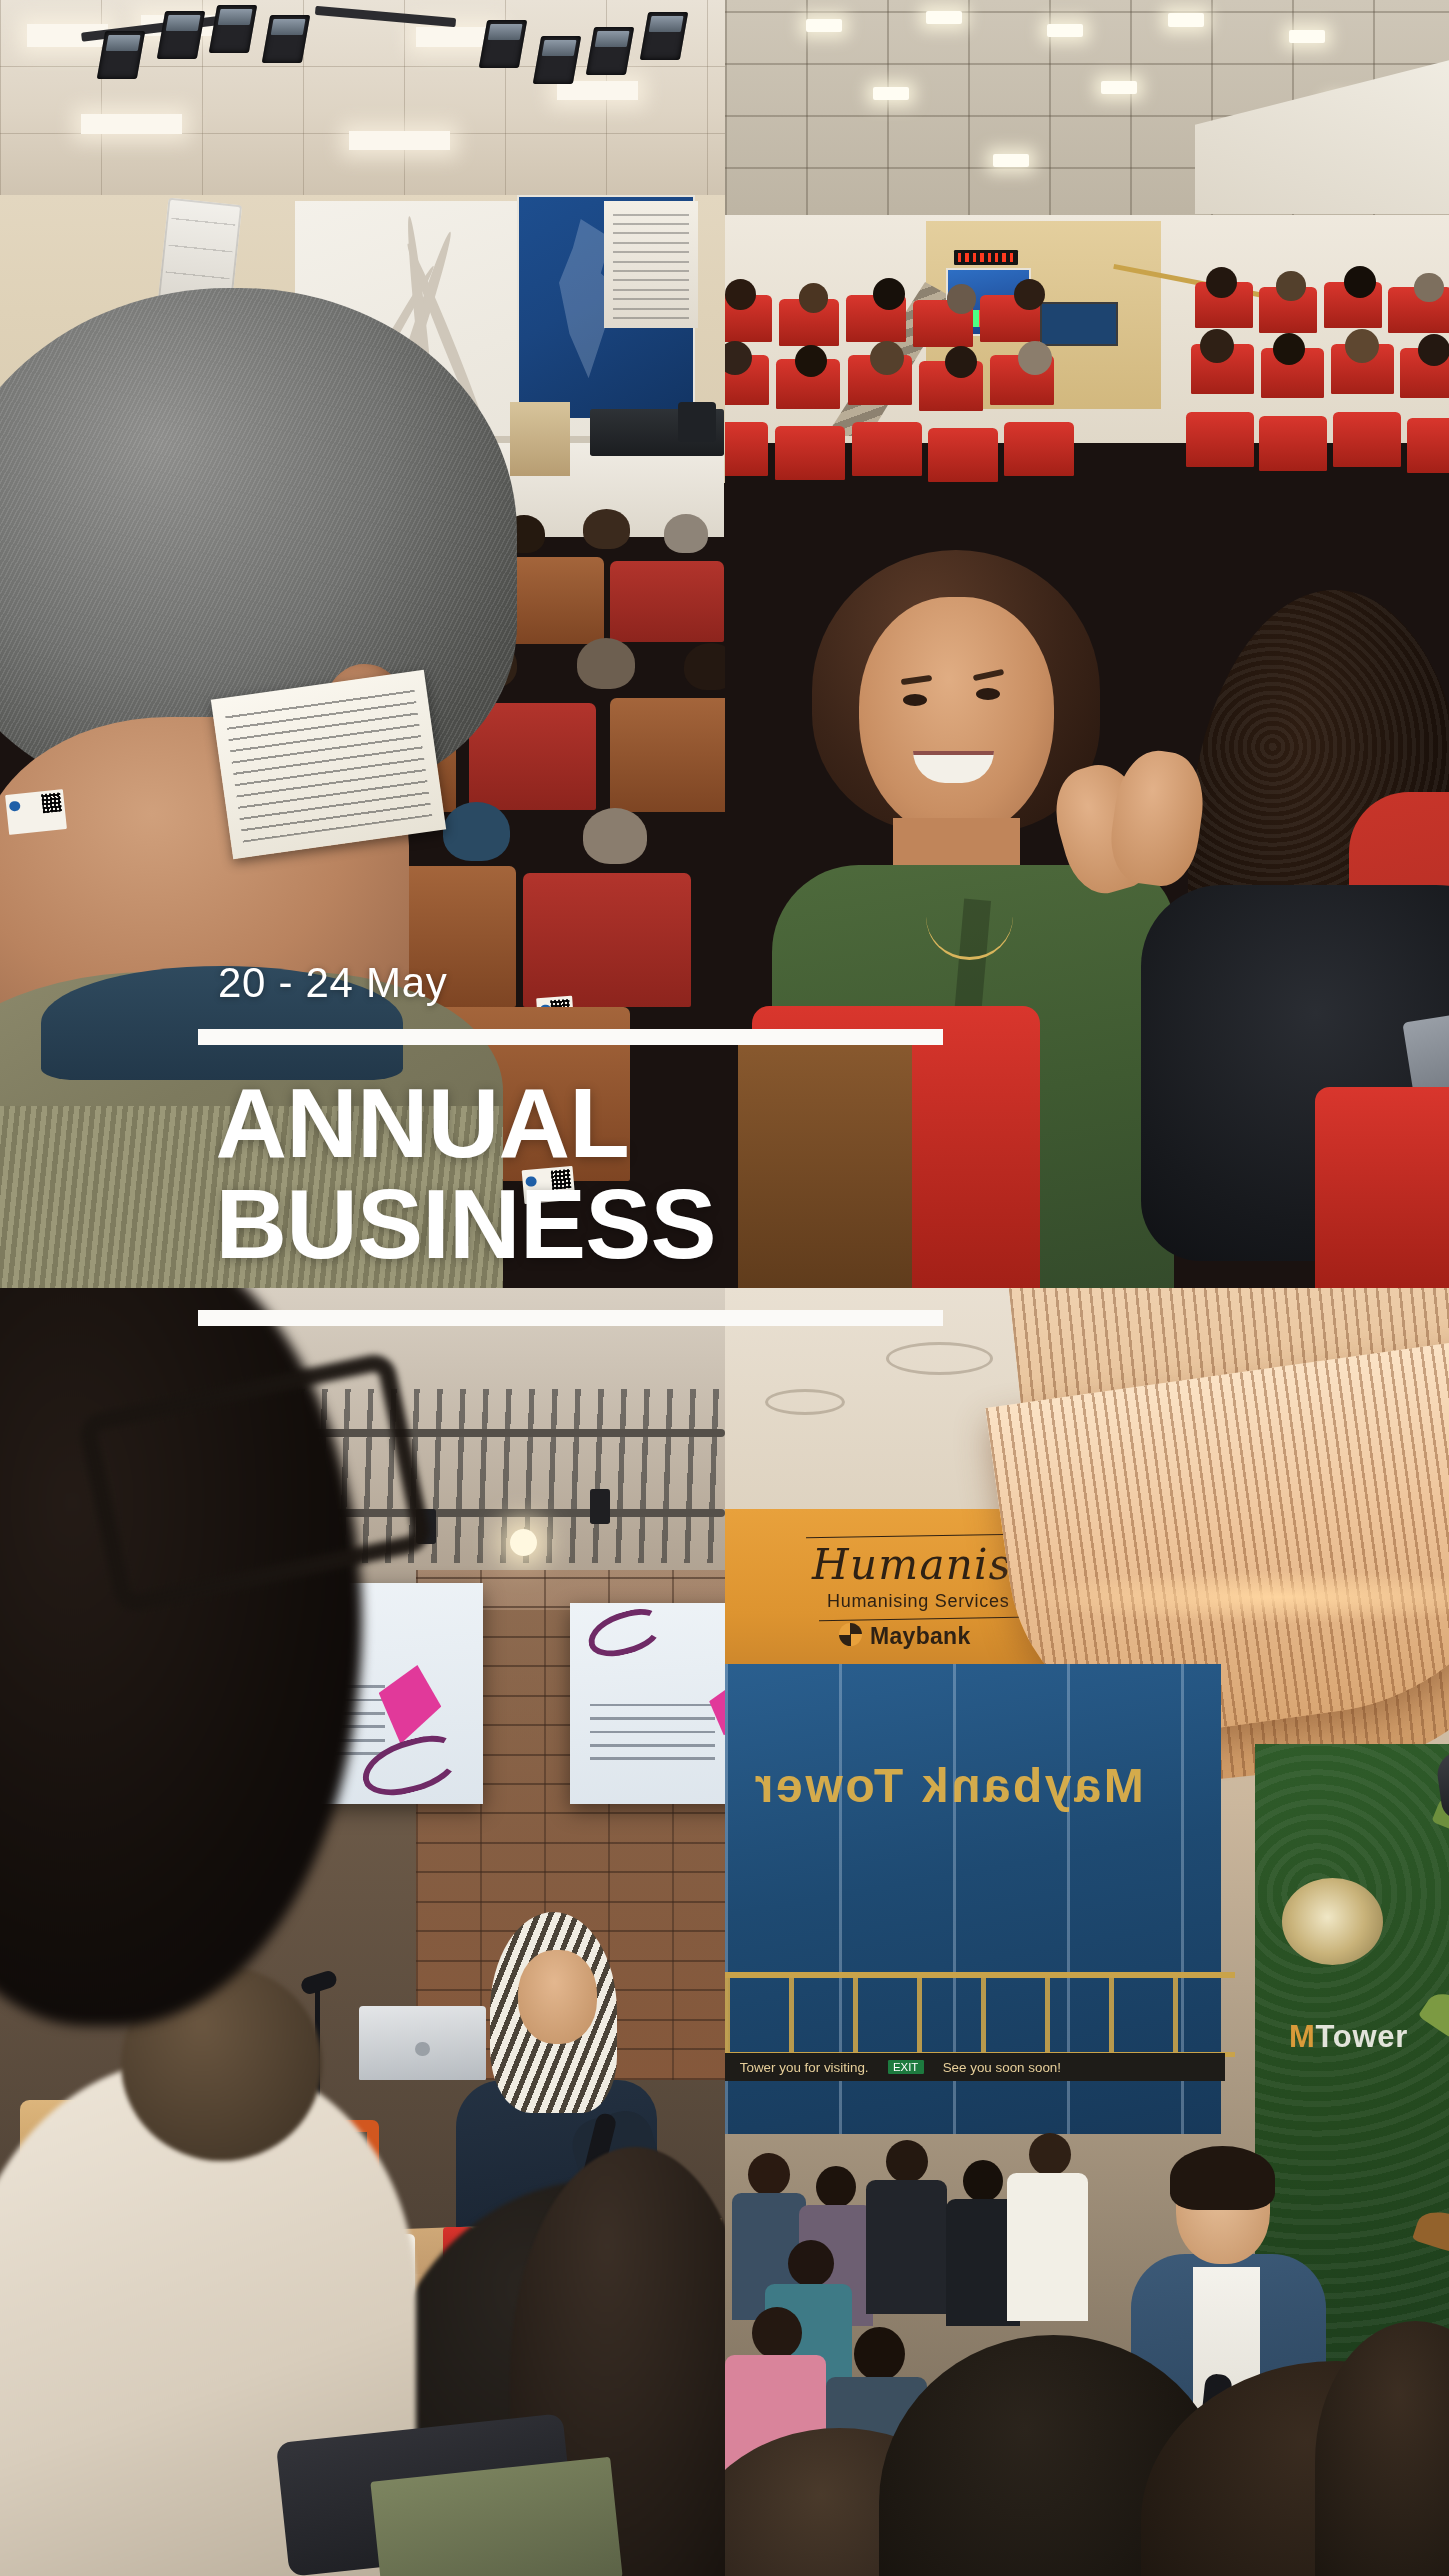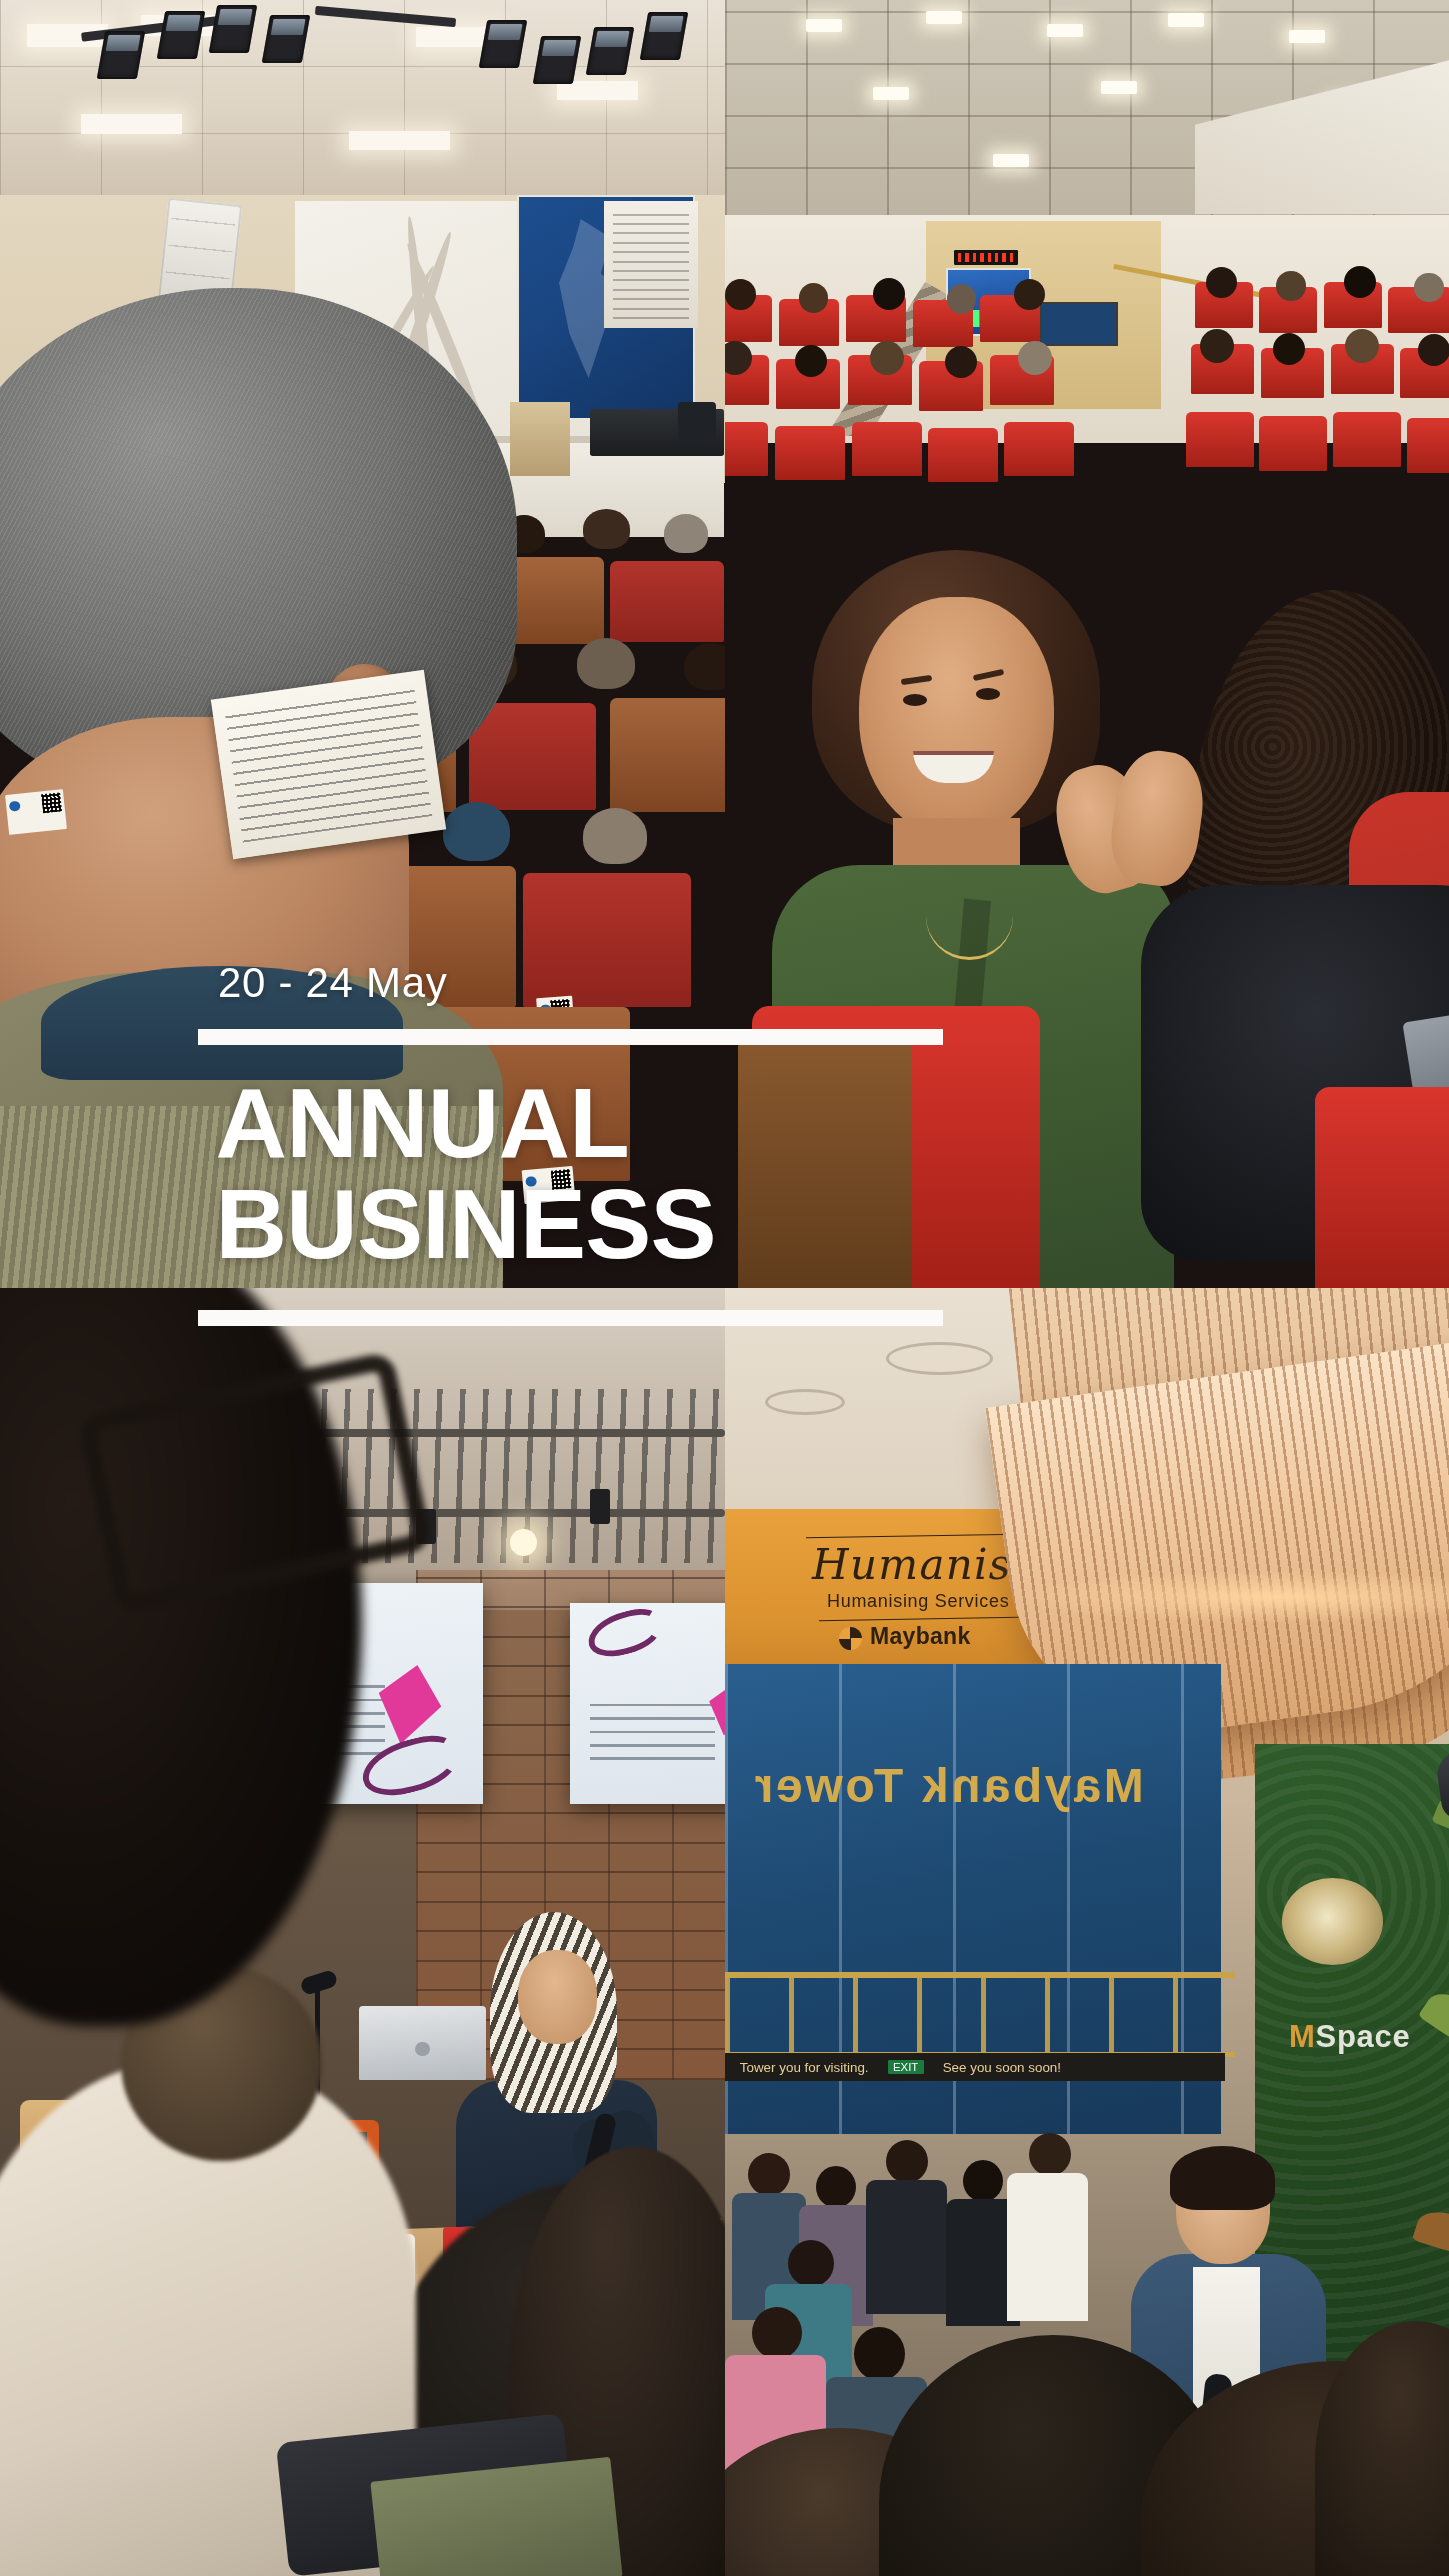--- a/index.html
+++ b/index.html
@@ -278,21 +278,21 @@
   .br-bg{position:absolute;inset:0;background:linear-gradient(180deg,#e7ddcd 0%,#cbb79d 40%,#6f6352 100%);}
   .br-ceil{position:absolute;left:0;top:0;width:100%;height:349px;
       background:linear-gradient(180deg,#e9e0d2,#d8cbb6);}
   .br-ceil-ring{position:absolute;border-radius:50%;border:3.4px solid rgba(120,105,85,.35);}
   .br-orange-band{position:absolute;left:0;top:221px;width:496px;height:174px;
       background:linear-gradient(180deg,#e8a13c 0%,#dd9430 60%,#c9832a 100%);}
   .br-hum{position:absolute;left:87px;top:252px;color:#2e2114;
       font-family:"DejaVu Serif",serif;font-style:italic;font-size:42px;letter-spacing:1.3px;}
   .br-humsub{position:absolute;left:102px;top:303px;color:#2e2114;
       font-size:18px;letter-spacing:0.7px;}
-  .br-bankrow{position:absolute;left:114px;top:335px;display:flex;align-items:flex-end;gap:8px;}
+  .br-bankrow{position:absolute;left:114px;top:335px;display:flex;align-items:flex-start;gap:8px;}
   .br-bank-logo{width:23px;height:23px;border-radius:50%;
       background:conic-gradient(#2e2114 0 25%,#e8a13c 25% 50%,#2e2114 50% 75%,#e8a13c 75%);}
   .br-bank-name{color:#2e2114;font-size:23px;font-weight:bold;letter-spacing:0.3px;}
   .br-hum-rule{position:absolute;background:#2e2114;height:1.3px;}
   .br-louvre{position:absolute;left:309px;top:-27px;width:496px;height:510px;
       border-radius:0 0 201px 148px;overflow:hidden;
       background:linear-gradient(180deg,#f0d2b0 0%,#e3b98c 40%,#cf9a66 100%);
       transform:rotate(-6deg);}
   .br-louvre:after{content:"";position:absolute;inset:0;
       background:repeating-linear-gradient(90deg,rgba(120,70,35,.40) 0 2.7px,transparent 2.7px 11.4px);}
@@ -702,21 +702,21 @@
 
         <div class="br-greenwall"></div>
         <div class="br-flower"></div>
         <div class="br-leaf" style="left:711px;top:510px;width:60px;height:36px;background:#6d8f3d;transform:rotate(22deg)"></div>
 
         <div class="br-leaf" style="left:698px;top:711px;width:64px;height:38px;background:#7c9a42;transform:rotate(34deg)"></div>
 
         <div class="br-leaf" style="left:691px;top:926px;width:62px;height:36px;background:#93622c;transform:rotate(18deg)"></div>
         <div class="br-spot" style="left:714px;top:463px;transform:rotate(-8deg)"></div>
 
-        <div class="br-mspace"><i>M</i><span>Space</span></div>
+        <div class="br-mspace"><i>M</i><span>Tower</span></div>
 
         <div class="br-crowd">
           <div class="br-person" style="left:6.7px;top:47px;width:74px;height:161px">
             <div class="hd" style="left:16px;top:0;width:42px;height:43px;background:#2a1a11"></div>
             <div class="bd" style="left:0;top:40px;width:74px;height:127px;background:#3b4f63"></div>
           </div>
           <div class="br-person" style="left:74px;top:60px;width:74px;height:154px">
             <div class="hd" style="left:17.4px;top:0;width:40px;height:42px;background:#1d130c"></div>
             <div class="bd" style="left:0;top:39px;width:74px;height:121px;background:#6d5f72"></div>
           </div>

